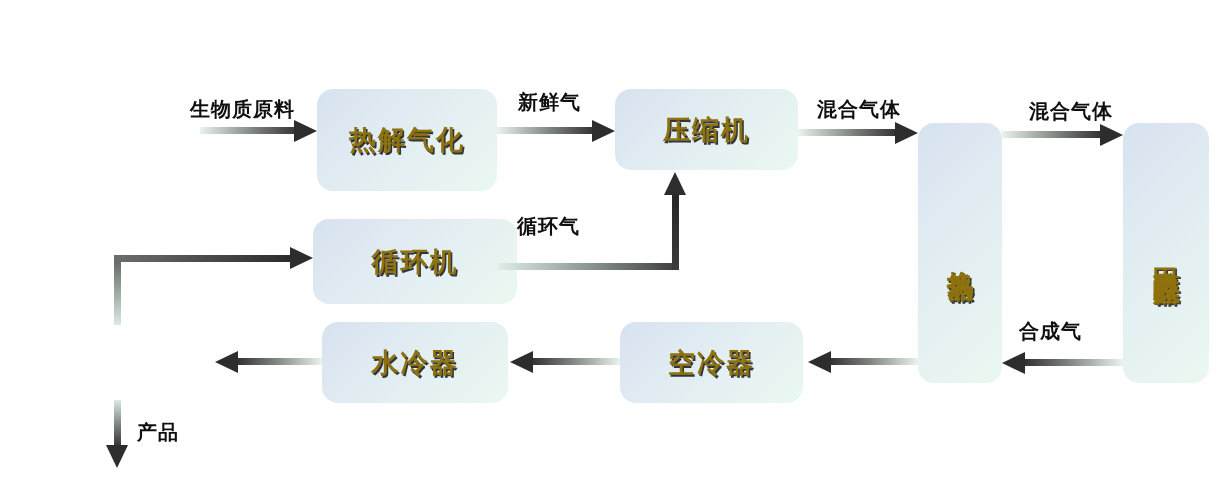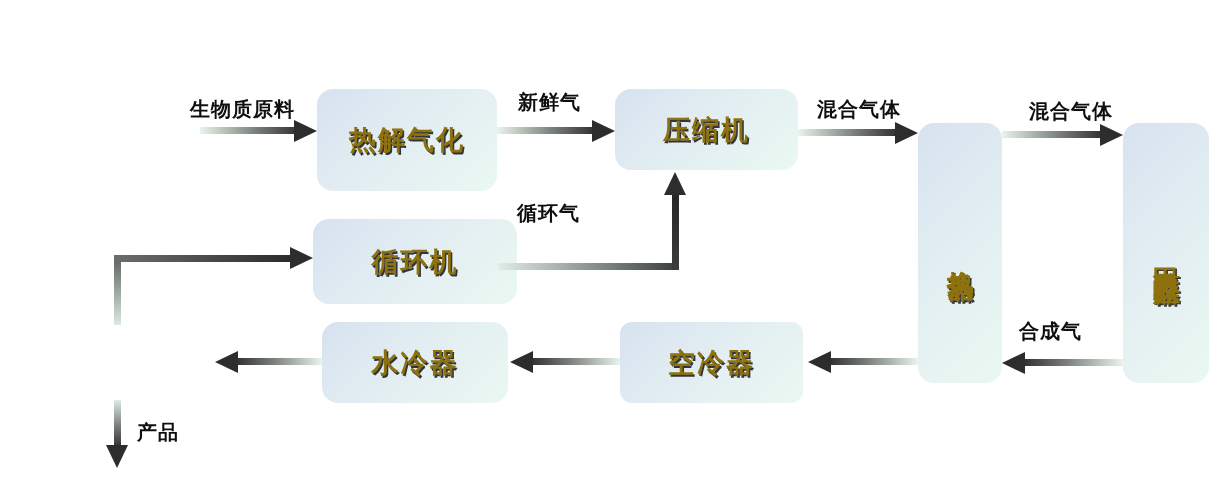--- a/index.html
+++ b/index.html
@@ -54,29 +54,29 @@
     <span class="vtext">甲醇反应器</span>
   </div>
 
   <div class="node" style="left:313px;top:219px;width:204px;height:85px;">
     <span>循环机</span>
   </div>
 
   <div class="node" style="left:322px;top:322px;width:186px;height:81px;">
     <span>水冷器</span>
   </div>
-  <div class="node" style="left:620px;top:322px;width:183px;height:81px;border-radius:12px;">
+  <div class="node" style="left:620px;top:322px;width:183px;height:81px;">
     <span>空冷器</span>
   </div>
 
   <div class="slabel" style="left:190px;top:96px;">生物质原料</div>
   <div class="slabel" style="left:518px;top:89px;">新鲜气</div>
   <div class="slabel" style="left:817px;top:96px;">混合气体</div>
   <div class="slabel" style="left:1029px;top:98px;">混合气体</div>
-  <div class="slabel" style="left:517px;top:200px;text-align:right;">循环气</div>
+  <div class="slabel" style="left:517px;top:213px;text-align:right;">循环气</div>
   <div class="slabel" style="left:1019px;top:318px;">合成气</div>
   <div class="slabel" style="left:137px;top:419px;">产品</div>
 
   <div class="hline flow-r" style="left:200px;top:127px;width:100px;"></div>
   <div class="head right" style="left:294px;top:120px;"></div>
 
   <div class="hline flow-r" style="left:497px;top:127px;width:99px;"></div>
   <div class="head right" style="left:592px;top:120px;"></div>
 
   <div class="hline flow-r" style="left:798px;top:129px;width:101px;"></div>

